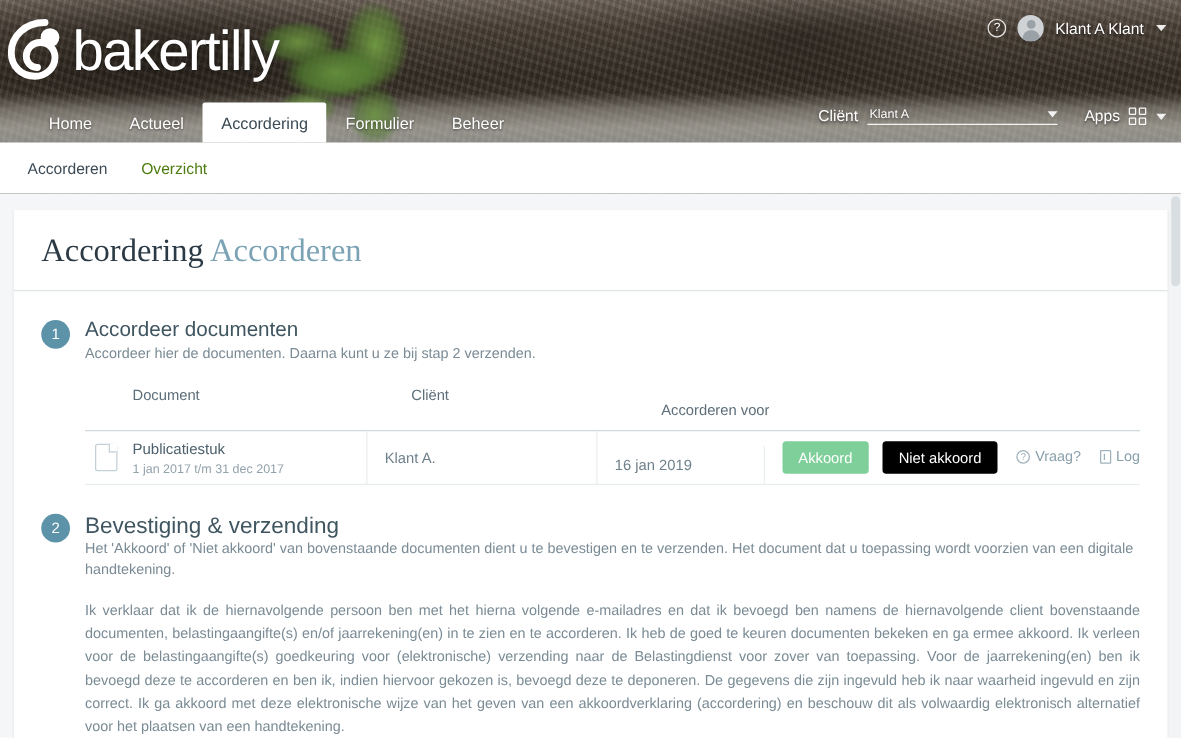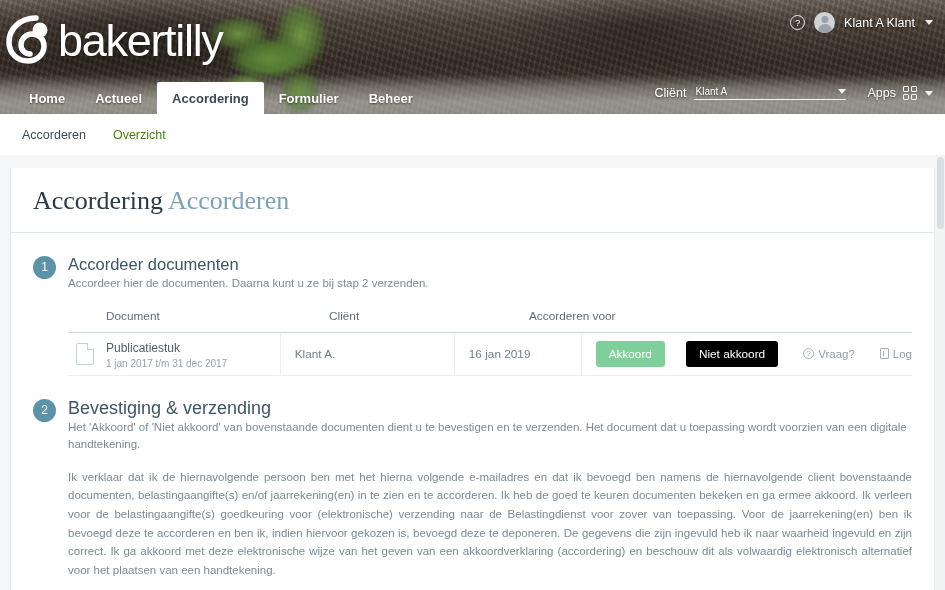--- a/index.html
+++ b/index.html
@@ -139,22 +139,21 @@
   }
 
   
   .nav {
     position: absolute;
     left: 0;
     top: 82px;
     height: 32px;
     display: flex;
     align-items: stretch;
-    padding-left: 14px;
-    font-weight: bold;
+    padding-left: 24px;
   }
   .nav-item {
     display: flex;
     align-items: center;
     padding: 0 15px;
     font-size: 13px;
     color: #ffffff;
     text-shadow: 0 1px 2px rgba(0,0,0,.55);
     cursor: pointer;
     white-space: nowrap;
@@ -271,21 +270,21 @@
   .doc-table { margin: 18px 0 0 0; width: 100%; }
   .doc-head {
     display: flex;
     font-size: 11.8px;
     color: #5d6e79;
     padding: 0 0 9px 0;
     border-bottom: 1px solid #cfd9dd;
   }
   .col-doc    { width: 247px; padding-left: 38px; }
   .col-client { width: 200px; padding-left: 14px; }
-  .col-due    { width: 145px; padding-left: 14px; }
+  .col-due    { width: 145px; padding-left: 14px; margin-top: 12px; }
   .col-act    { flex: 1; }
 
   .doc-row {
     display: flex;
     align-items: stretch;
     border-bottom: 1px solid #e9eef0;
     min-height: 43px;
   }
   .doc-cell {
     display: flex;
@@ -312,21 +311,21 @@
     border-left: 1px solid #c3d0d6;
     border-bottom: 1px solid #c3d0d6;
   }
   .doc-name { font-size: 12px; color: #4d606b; line-height: 1.25; }
   .doc-period { font-size: 10px; color: #93a3ac; margin-top: 2px; }
   .cell-text { font-size: 11.8px; color: #6f828c; }
 
   .actions {
     display: flex;
     align-items: center;
-    gap: 21px;
+    gap: 11px;
     padding-left: 14px;
   }
   .btn {
     border: none;
     border-radius: 3px;
     color: #fff;
     font-size: 11.8px;
     font-family: inherit;
     padding: 6px 13px;
     cursor: pointer;

